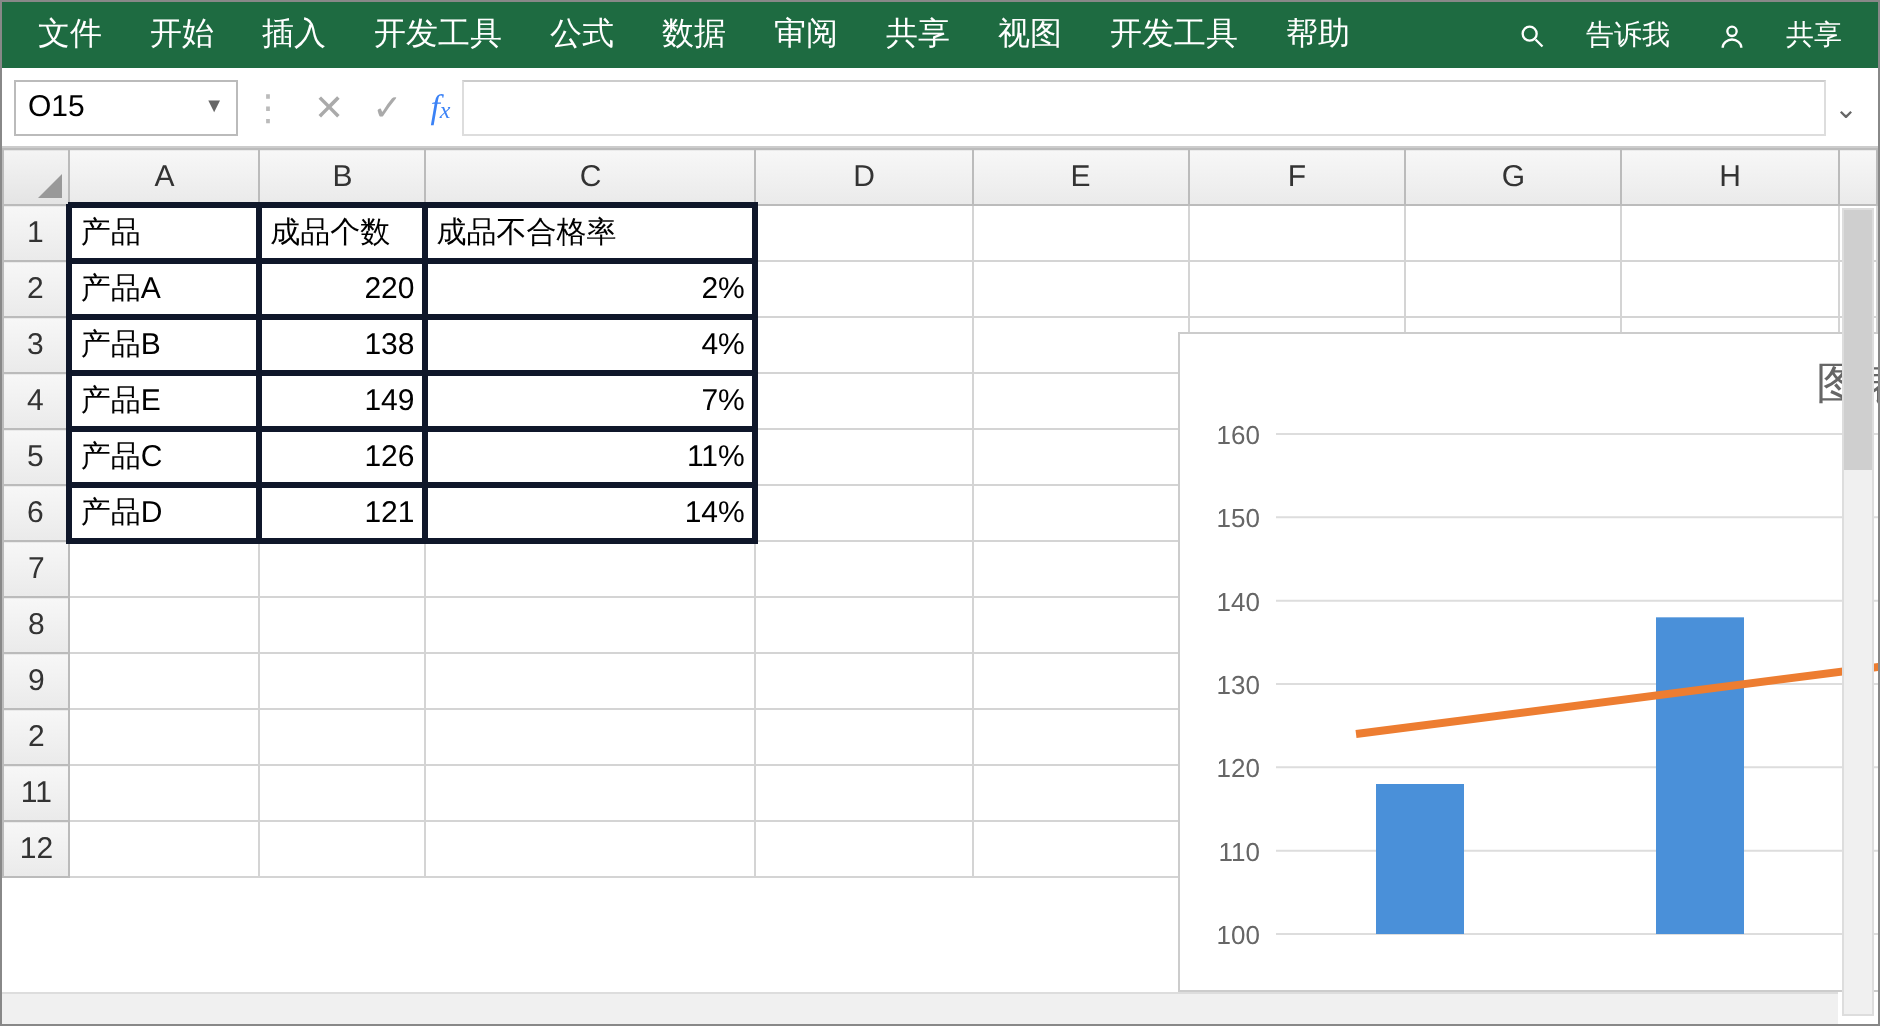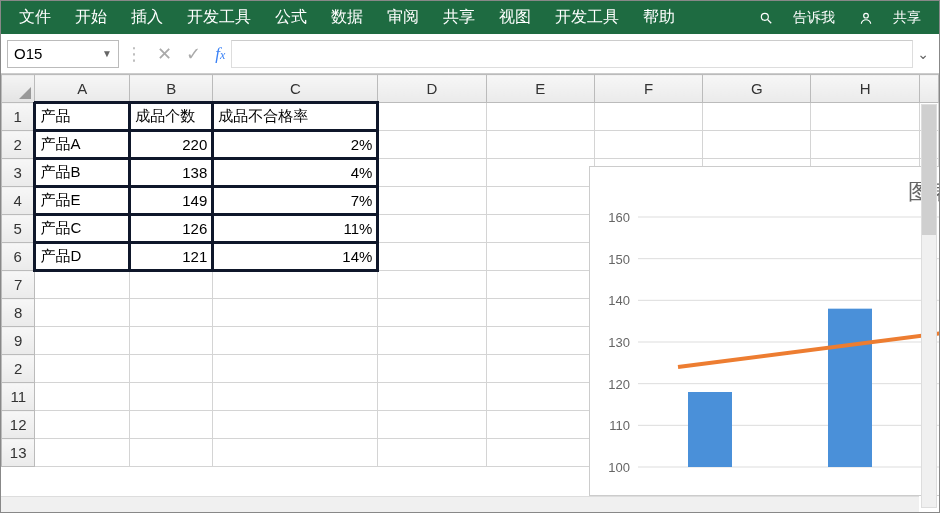--- a/index.html
+++ b/index.html
@@ -381,32 +381,20 @@
           <td class="blank"></td>
           <td class="blank"></td>
           <td class="blank"></td>
           <td class="blank"></td>
           <td class="blank"></td>
           <td class="blank"></td>
           <td class="blank"></td>
           <td class="blank"></td>
           <td class="blank"></td>
         </tr>
-        <tr>
-          <td class="rowhdr">13</td>
-          <td class="blank"></td>
-          <td class="blank"></td>
-          <td class="blank"></td>
-          <td class="blank"></td>
-          <td class="blank"></td>
-          <td class="blank"></td>
-          <td class="blank"></td>
-          <td class="blank"></td>
-          <td class="blank"></td>
-        </tr>
       </tbody>
   </table>
 
   <div class="chart">
     <div class="title">图表</div>
     <svg id="chartsvg" width="380" height="290">
         <line x1="48" x2="380" y1="260" y2="260" stroke="#ddd" stroke-width="1"></line>
         <text x="40" y="265" text-anchor="end" font-size="13" fill="#666">100</text>
         <line x1="48" x2="380" y1="218.33333333333334" y2="218.33333333333334" stroke="#ddd" stroke-width="1"></line>
         <text x="40" y="223.33333333333334" text-anchor="end" font-size="13" fill="#666">110</text>

